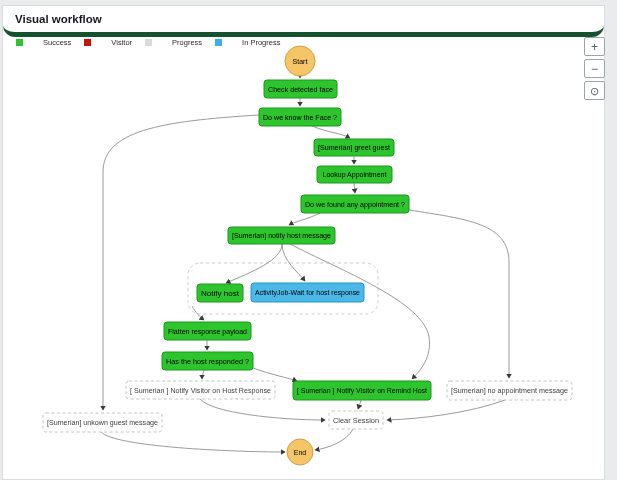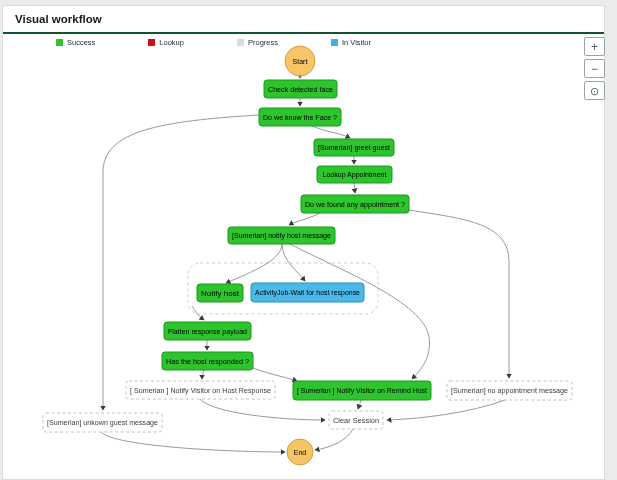--- a/index.html
+++ b/index.html
@@ -7,32 +7,32 @@
     width:617px;height:480px;overflow:hidden;position:relative;
     background:#e9ebed;
     font-family:"Liberation Sans",sans-serif;
   }
   .card{
     position:absolute;left:2px;top:5px;width:603px;height:475px;
     box-sizing:border-box;background:#ffffff;border:1px solid #d9dddd;
     z-index:0;
   }
   .card-header{
-    height:26px;border-bottom:2px solid #14532d;
+    height:26px;border-bottom:5px solid #14532d;border-radius:12px;
   }
   .card-title{
     font-size:11.5px;font-weight:700;color:#16191f;
     padding:7px 0 0 12px;display:block;
   }
   #legend{
     position:absolute;left:16px;top:38px;z-index:2;
     display:flex;align-items:center;gap:13px;
   }
-  .lg-item{display:flex;align-items:center;gap:4px;
-    font-size:7.5px;color:#2b2b2b;margin-left:40px;}
+  .lg-item{display:flex;align-items:center;gap:20px;
+    font-size:7.5px;color:#2b2b2b;}
   .sw{width:7px;height:7px;display:inline-block;}
   #controls{
     position:absolute;right:12px;top:37px;z-index:2;
     display:flex;flex-direction:column;gap:3px;
   }
   .ctl-btn{
     width:21px;height:19px;box-sizing:border-box;
     background:#fff;border:1px solid #9aa5aa;border-radius:2px;
     color:#545b64;font-size:12px;line-height:16px;text-align:center;
     padding:0;cursor:pointer;font-family:"Liberation Sans",sans-serif;
@@ -57,29 +57,29 @@
   </div>
 </div>
 
 <div id="legend">
     <span class="lg-item">
       <span class="sw" style="background: rgb(46, 196, 46);"></span>
       <span>Success</span>
     </span>
     <span class="lg-item">
       <span class="sw" style="background: rgb(204, 17, 17);"></span>
-      <span>Lookup</span>
+      <span>Visitor</span>
     </span>
     <span class="lg-item">
       <span class="sw" style="background: rgb(215, 219, 219);"></span>
       <span>Progress</span>
     </span>
     <span class="lg-item">
       <span class="sw" style="background: rgb(58, 178, 230);"></span>
-      <span>In Visitor</span>
+      <span>In Progress</span>
     </span>
   </div>
 
 <svg id="flow" width="617" height="480" viewBox="0 0 617 480" xmlns="http://www.w3.org/2000/svg">
   <defs>
     <marker id="arr" markerWidth="6" markerHeight="6" refX="4.5" refY="3" orient="auto">
       <path d="M0,0 L5,3 L0,6 z" fill="#3a3a3a"></path>
     </marker>
   </defs>
 <rect x="188" y="263" width="190" height="51" rx="12" class="grp"></rect>

